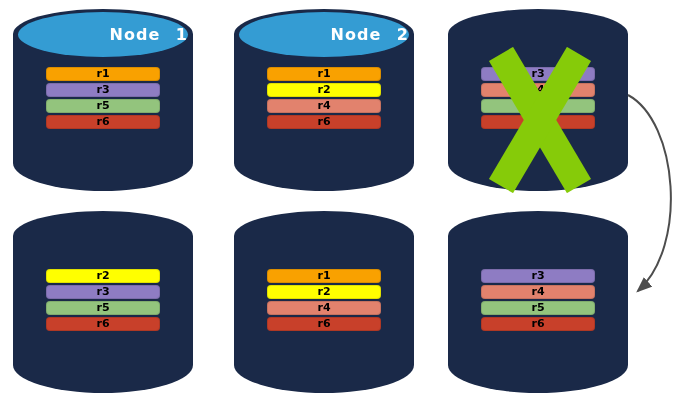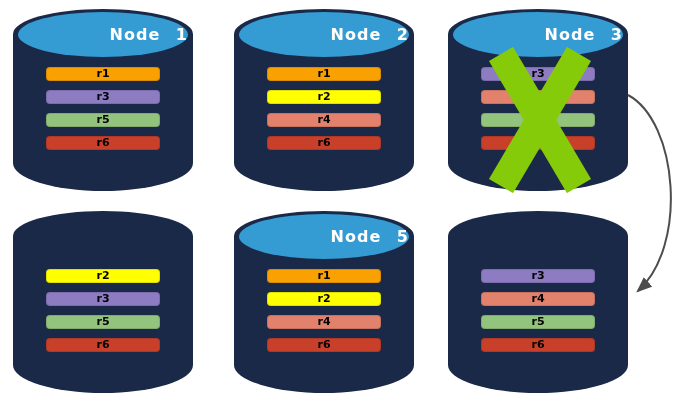--- a/index.html
+++ b/index.html
@@ -26,21 +26,21 @@
     display:flex;align-items:center;justify-content:flex-end;
   }
   .node-title{
     color:var(--title-text);
     font-size:16px;font-weight:bold;
     letter-spacing:1px;word-spacing:9px;
     white-space:nowrap;
   }
   .bars{
     position:absolute;left:33px;top:58px;width:114px;
-    display:flex;flex-direction:column;gap:9px;
+    display:flex;flex-direction:column;gap:2px;
   }
   .bar{
     height:14px;border-radius:4px;
     color:var(--bar-text);
     font-size:11px;font-weight:bold;line-height:14px;text-align:center;
     box-shadow:inset 0 0 0 1px rgba(0,0,0,0.12);
   }
   .crash-x{
     position:absolute;left:36px;top:38px;width:112px;height:146px;
     display:none;
@@ -86,23 +86,20 @@
     </div>
     <div class="cylinder crashed" style="left: 448px; top: 9px;">
       <div class="cyl-top-dark"></div>
       <div class="cyl-body"></div>
       <div class="bars">
         <div class="bar" style="background: rgb(142, 124, 195);">r3</div>
         <div class="bar" style="background: rgb(226, 130, 109);">r4</div>
         <div class="bar" style="background: rgb(147, 196, 125);">r5</div>
         <div class="bar" style="background: rgb(200, 64, 42);">r6</div>
       </div>
-      <div class="cyl-top">
-        <span class="node-title">Node 3</span>
-      </div>
       <svg class="crash-x" viewBox="0 0 112 146">
         <line x1="17" y1="7" x2="95" y2="139" stroke-width="28" style="stroke:var(--crash-mark)"></line>
         <line x1="95" y1="7" x2="17" y2="139" stroke-width="28" style="stroke:var(--crash-mark)"></line>
       </svg>
     </div>
     <div class="cylinder" style="left: 13px; top: 211px;">
       <div class="cyl-top-dark"></div>
       <div class="cyl-body"></div>
       <div class="bars">
         <div class="bar" style="background: rgb(255, 255, 0);">r2</div>
@@ -113,23 +110,20 @@
 
     </div>
     <div class="cylinder" style="left: 234px; top: 211px;">
       <div class="cyl-top-dark"></div>
       <div class="cyl-body"></div>
       <div class="bars">
         <div class="bar" style="background: rgb(249, 161, 0);">r1</div>
         <div class="bar" style="background: rgb(255, 255, 0);">r2</div>
         <div class="bar" style="background: rgb(226, 130, 109);">r4</div>
         <div class="bar" style="background: rgb(200, 64, 42);">r6</div>
-      </div>
-      <div class="cyl-top">
-        <span class="node-title">Node 5</span>
       </div>
 
     </div>
     <div class="cylinder" style="left: 448px; top: 211px;">
       <div class="cyl-top-dark"></div>
       <div class="cyl-body"></div>
       <div class="bars">
         <div class="bar" style="background: rgb(142, 124, 195);">r3</div>
         <div class="bar" style="background: rgb(226, 130, 109);">r4</div>
         <div class="bar" style="background: rgb(147, 196, 125);">r5</div>

